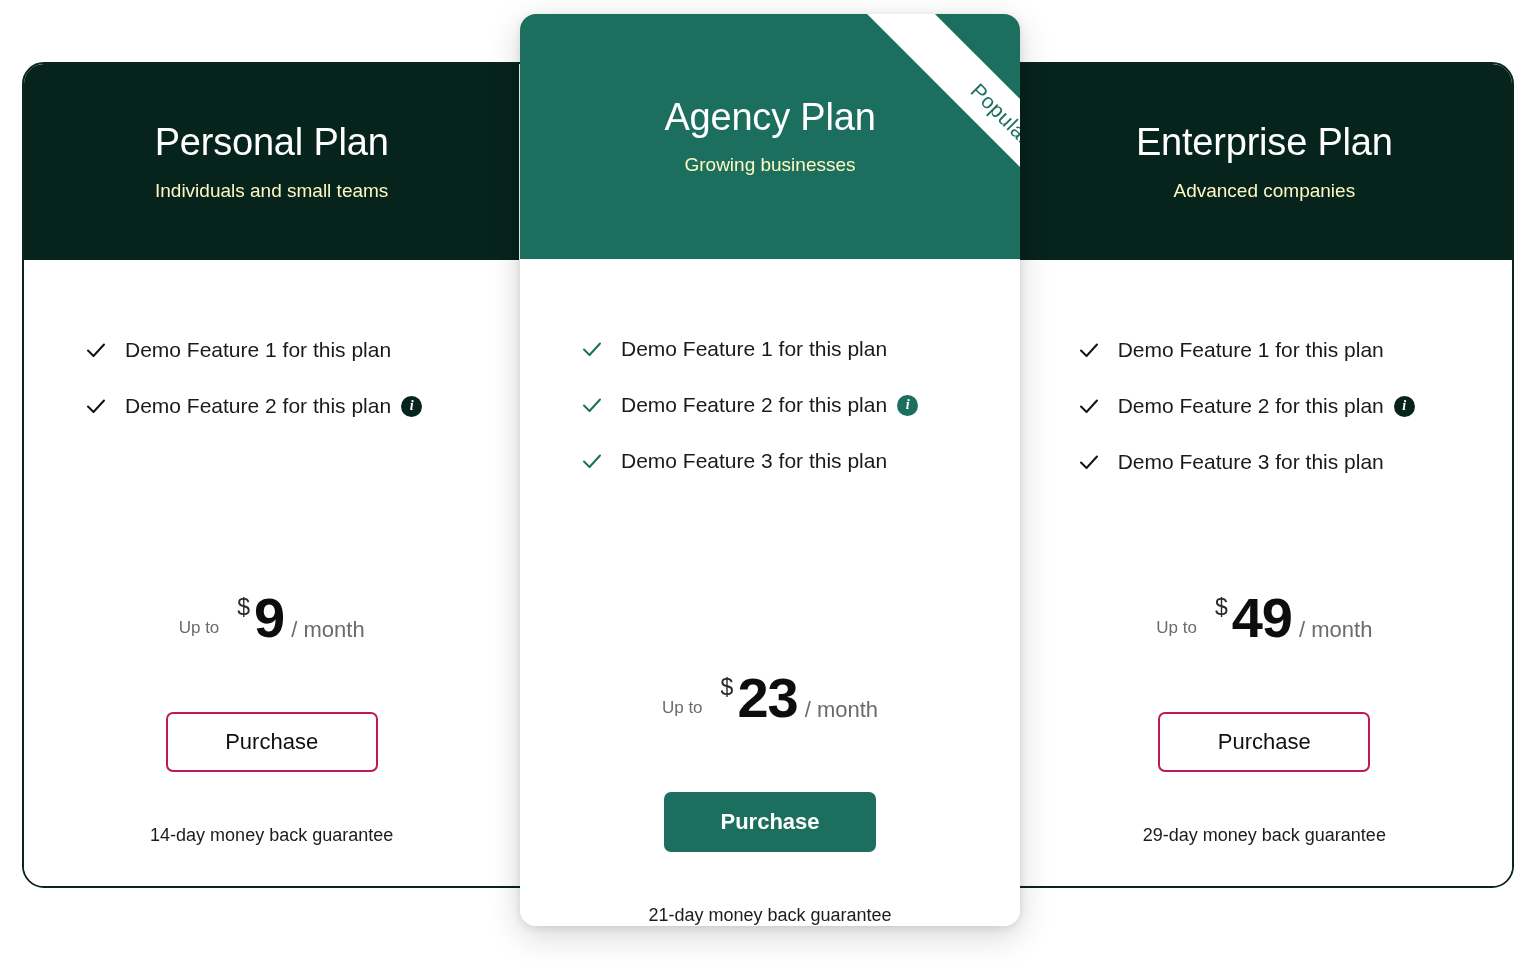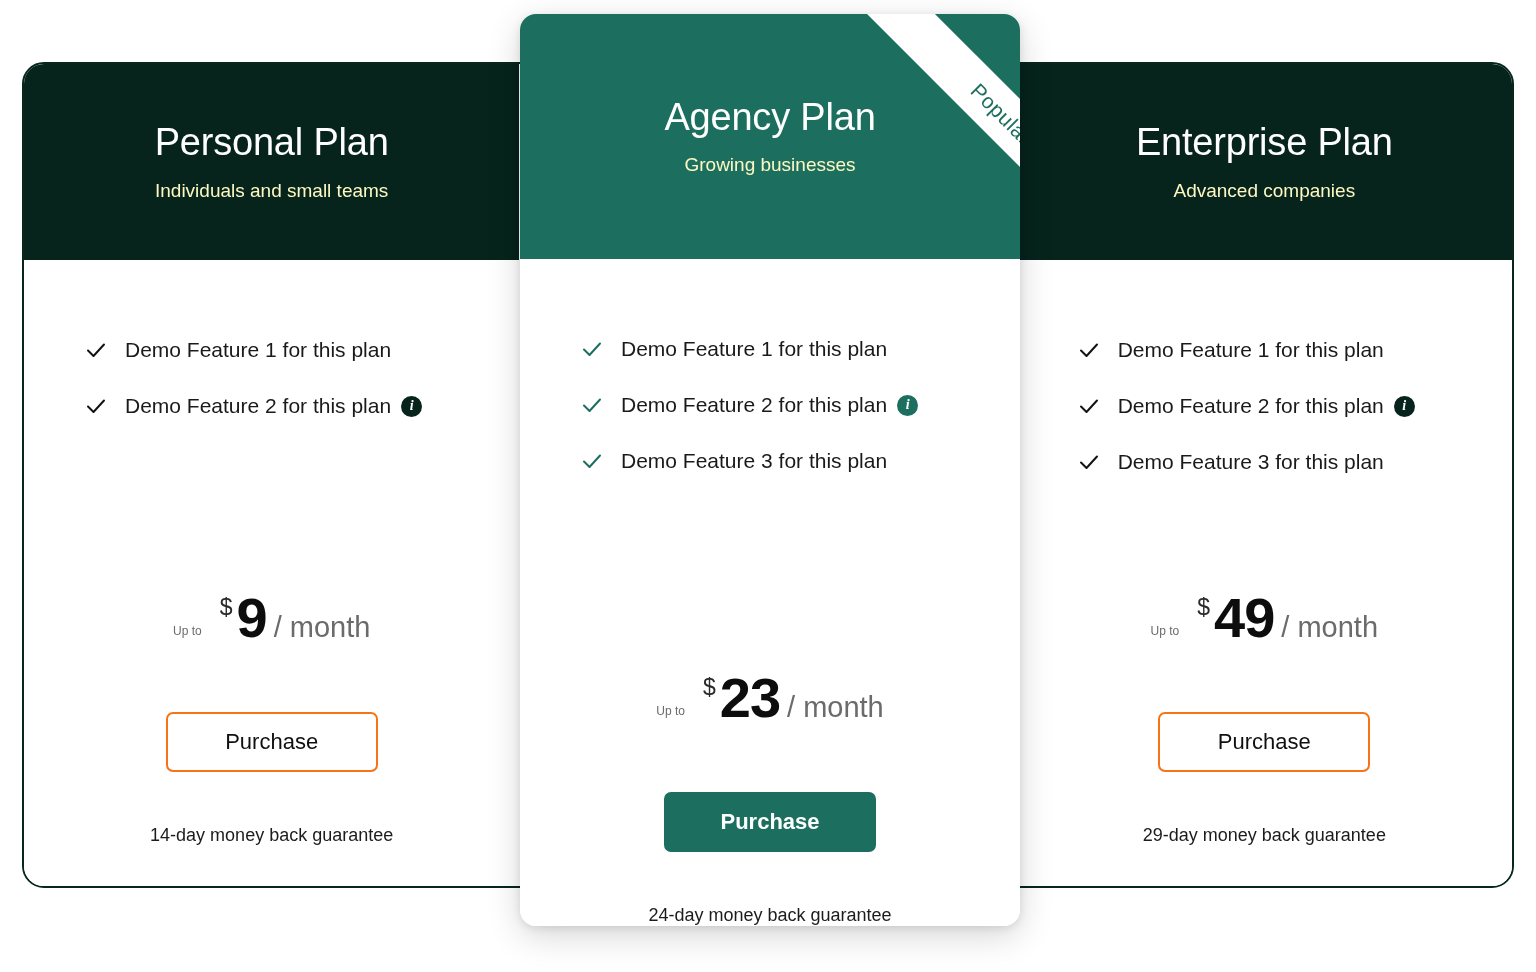--- a/index.html
+++ b/index.html
@@ -127,21 +127,21 @@
 
   
   .price-row {
     display: flex;
     align-items: baseline;
     justify-content: center;
     margin-top: auto;
   }
 
   .price-upto {
-    font-size: 12px;
+    font-size: 17px;
     color: #6b6b6b;
     align-self: flex-end;
     position: relative;
     top: -8px;
   }
 
   .price-currency {
     font-size: 23px;
     color: #2a2a2a;
     align-self: flex-start;
@@ -153,39 +153,39 @@
 
   .price-amount {
     font-size: 56px;
     font-weight: 700;
     color: #0d0d0d;
     letter-spacing: -1px;
     line-height: 1;
   }
 
   .price-period {
-    font-size: 29px;
+    font-size: 22px;
     color: #6b6b6b;
     margin-left: 7px;
   }
 
   
   .btn-wrap {
     display: flex;
     justify-content: center;
     margin-top: 50px;
   }
 
   .purchase-btn {
     font-family: "Liberation Sans", sans-serif;
     font-size: 22px;
     padding: 15px 44px;
     min-width: 212px;
     border-radius: 7px;
-    border: 2px solid #f97316;
+    border: 2px solid #be185d;
     background: #ffffff;
     color: #101010;
     cursor: pointer;
     line-height: 1.2;
   }
 
   .plan-col.featured .purchase-btn {
     background: #1C6F5F;
     border-color: #1C6F5F;
     color: #ffffff;
@@ -388,17 +388,17 @@
         <span class="price-upto">Up to</span>
         <span class="price-currency">$</span>
         <span class="price-amount">23</span>
         <span class="price-period">/ month</span>
       </div>
 
       <div class="btn-wrap">
         <button class="purchase-btn">Purchase</button>
       </div>
 
-      <div class="guarantee">24-day money back guarantee</div>
+      <div class="guarantee">21-day money back guarantee</div>
     </div>
   </div>
 
 </div>
 
 </body></html>

